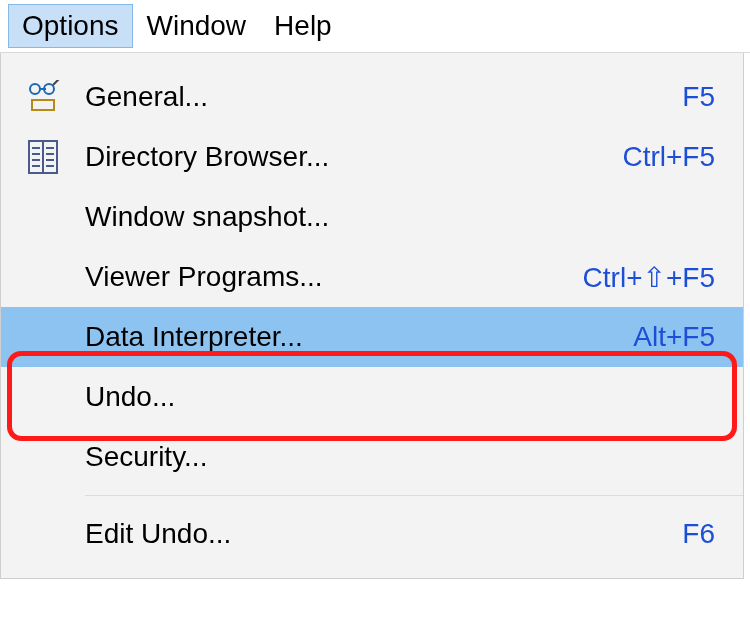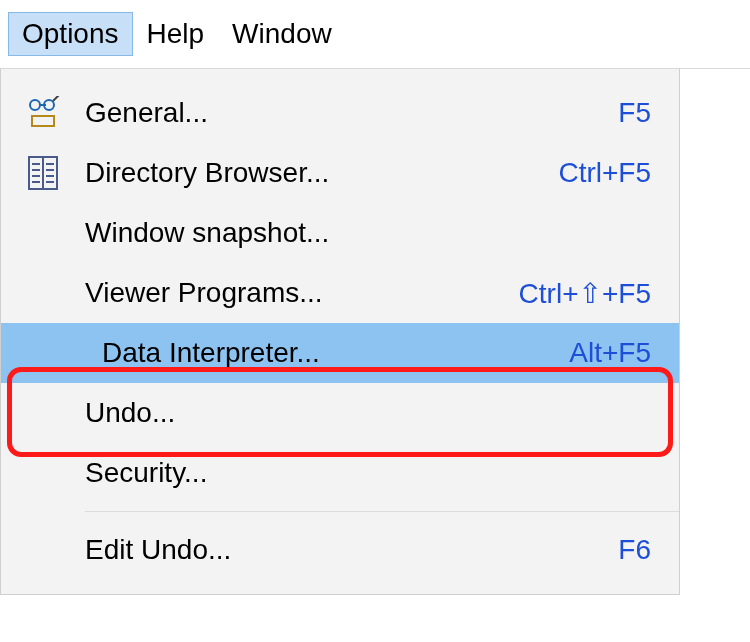--- a/index.html
+++ b/index.html
@@ -6,54 +6,53 @@
   html, body {
     margin: 0; padding: 0;
     width: 750px; height: 642px;
     font-family: "Segoe UI", Tahoma, sans-serif;
     font-size: 28px;
     color: #000;
     background: #fff;
   }
   .menubar {
     display: flex;
-    padding: 12px 8px;
+    padding: 4px 8px;
     background: #fff;
     border-bottom: 1px solid #d9d9d9;
   }
   .menubar-item {
     padding: 6px 14px;
     cursor: default;
   }
   .menubar-item.active {
     background: #c8e0f7;
     border: 1px solid #86b8e8;
     padding: 5px 13px;
   }
   .dropdown {
     position: relative;
     margin: 0;
     padding-top: 14px;
     padding-bottom: 14px;
     border: 1px solid #cfcfcf;
     border-top: none;
     background: #f3f3f3;
-    width: 680px;
+    width: 744px;
   }
   .menu-item {
     display: flex;
     align-items: center;
     min-height: 60px;
     padding: 2px 28px 2px 0;
     cursor: default;
     position: relative;
   }
   .menu-item.highlight {
     background: #8dc3f0;
-    gap: 17px;
   }
   .menu-item .icon-slot {
     width: 84px;
     display: flex;
     justify-content: center;
     align-items: center;
   }
   .menu-item .label {
     flex: 1;
     white-space: nowrap;
@@ -89,22 +88,22 @@
   }
   .wrap { position: relative; }
 </style>
 </head>
 <body>
 
 <div class="wrap">
 
   <div class="menubar">
     <div class="menubar-item active">Options</div>
+    <div class="menubar-item">Window</div>
     <div class="menubar-item">Help</div>
-    <div class="menubar-item">Window</div>
   </div>
 
   <div class="bg-stripe"></div>
 
   <div class="dropdown">
 
     <div class="menu-item">
       <span class="icon-slot ico-general">
         <svg width="34" height="34" viewBox="0 0 34 34">
           <circle cx="9" cy="9" r="5" fill="none" stroke="#1b68b3" stroke-width="2"></circle>

